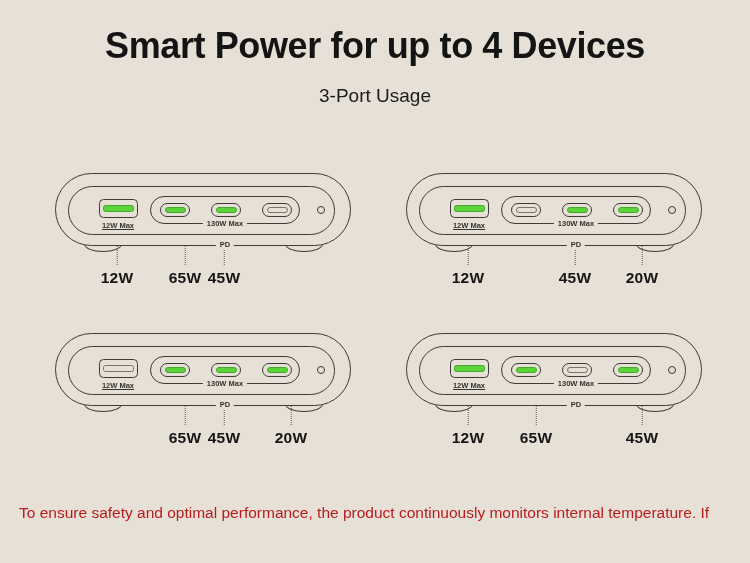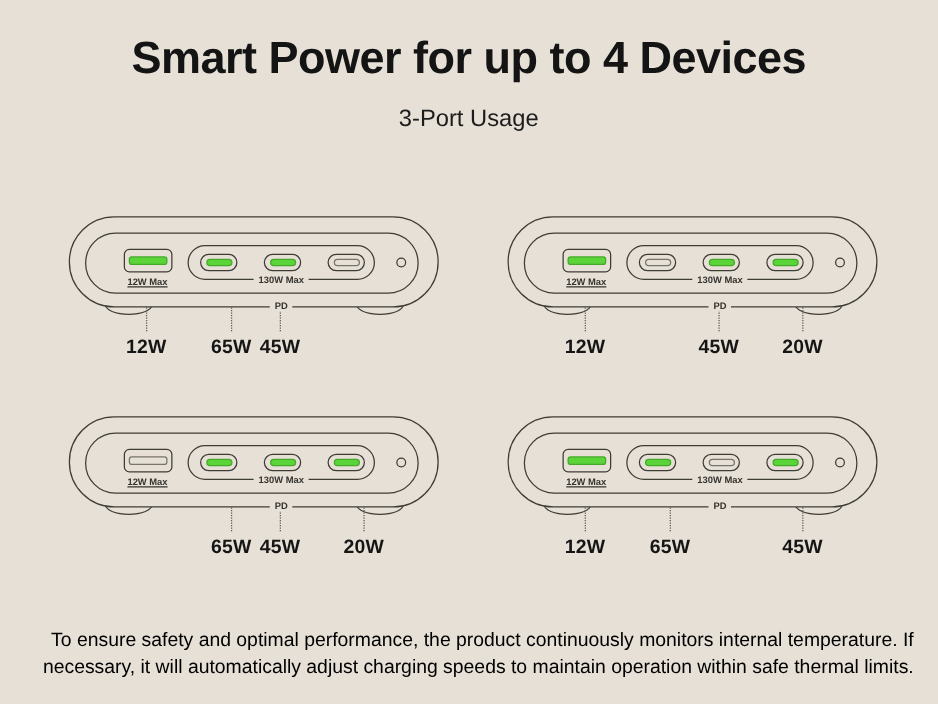--- a/index.html
+++ b/index.html
@@ -60,21 +60,21 @@
   .cmax{left:50%;bottom:-4px;background:var(--background);padding:0 4px;}
 
   .callout{position:absolute;top:54px;transform:translateX(-50%);text-align:center;}
   .callout.pos-0{left:62px;text-align:right;} .callout.pos-1{left:130px;}
   .callout.pos-2{left:169px;} .callout.pos-3{left:236px;}
   .lead{width:0;height:38px;border-left:1.7px dotted #5c5a54;margin:0 auto;}
   .watt{margin-top:4px;font-size:15.5px;font-weight:700;color:#151515;
     letter-spacing:0.2px;white-space:nowrap;}
 
   .footer{position:absolute;top:502px;left:50%;transform:translateX(-50%);
-    width:712px;text-align:right;font-size:15.5px;line-height:21px;color:#000000;}
+    width:712px;text-align:left;font-size:15.5px;line-height:21px;color:#b91c1c;}
 </style>
 </head>
 <body>
 
 <div class="title">Smart Power for up to 4 Devices</div>
 <div class="subtitle">3-Port Usage</div>
 
 <div class="device d1">
   <div class="foot foot-l"></div>
   <div class="foot foot-r"></div>
@@ -222,14 +222,13 @@
     <div class="watt">65W</div>
   </div>
   <div class="callout pos-3">
     <div class="lead"></div>
     <div class="watt">45W</div>
   </div>
 </div>
 
 <div class="footer">
   <div>To ensure safety and optimal performance, the product continuously monitors internal temperature. If</div>
-  <div>necessary, it will automatically adjust charging speeds to maintain operation within safe thermal limits.</div>
 </div>
 
 </body></html>

